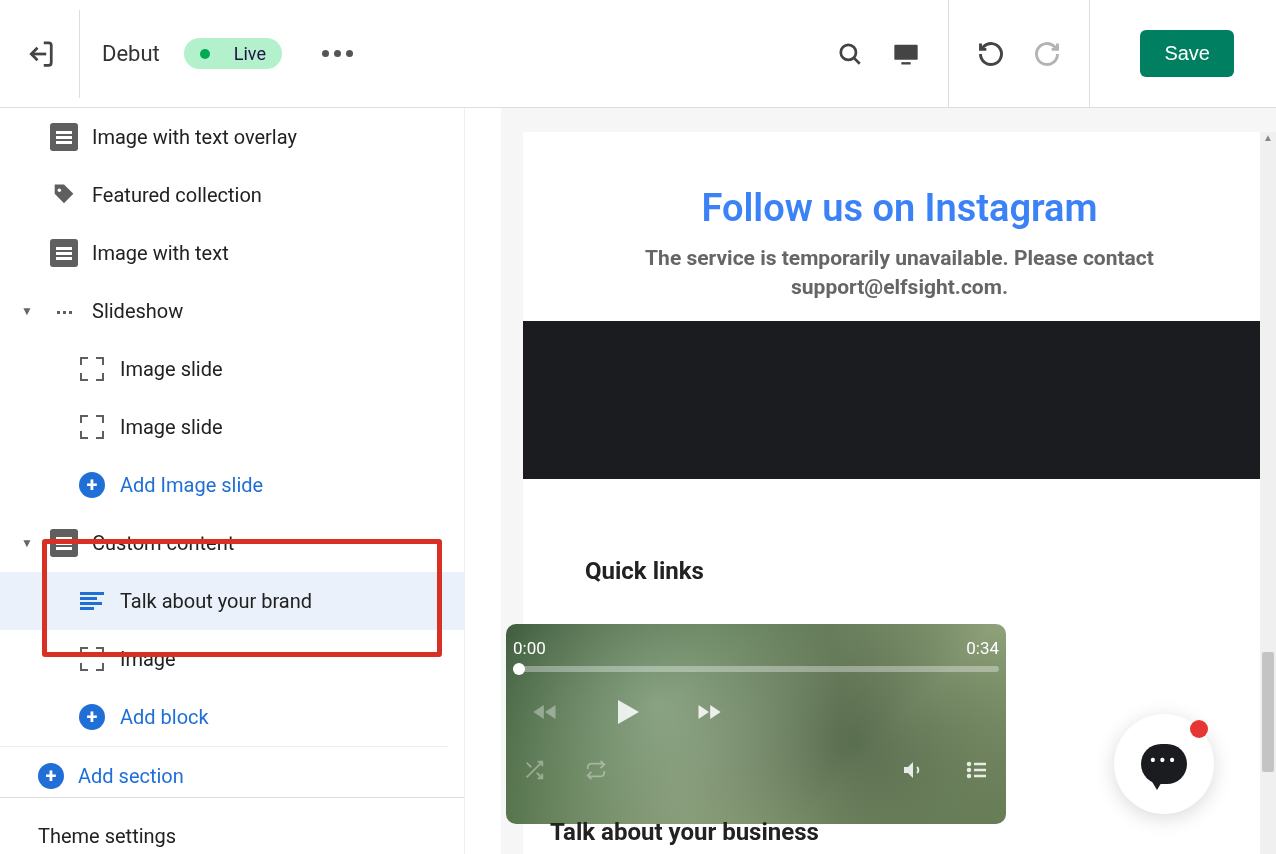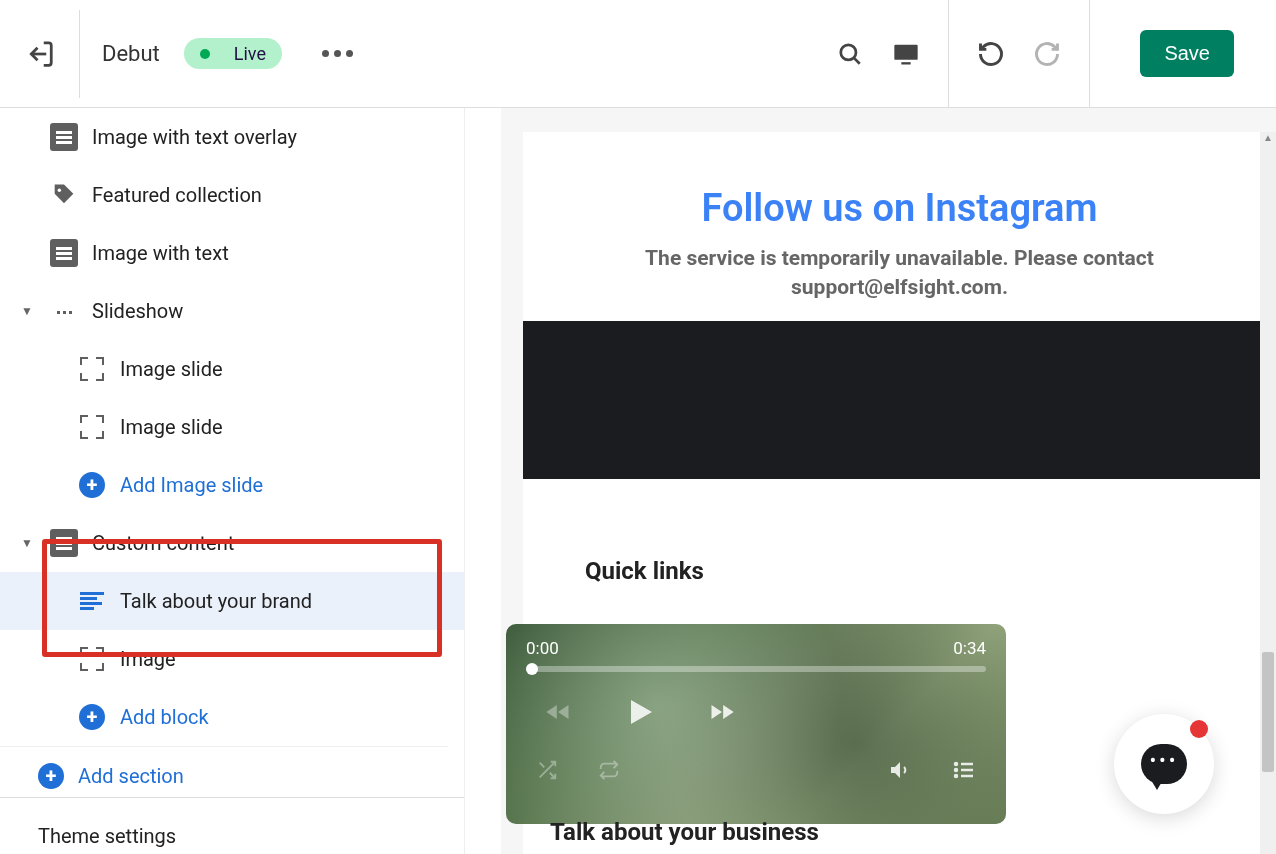--- a/index.html
+++ b/index.html
@@ -70,21 +70,21 @@
 .preview-scroll-right::after { content: '▼'; position: absolute; bottom: 0; left: 0; right:0; text-align: center; font-size: 10px; color: #888; }
 .preview-scroll-right .thumb { position: absolute; left: 2px; right: 2px; top: 520px; height: 120px; background: #c4c4c4; border-radius: 2px; }
 
 .prev-heading { text-align: center; font-size: 38px; font-weight: 600; color: #3b82f6; padding: 54px 20px 14px; }
 .prev-sub { text-align: center; font-size: 21px; color: #666; padding: 0 40px; line-height: 1.4; font-weight: bold; }
 .prev-dark { background: #1a1c20; height: 158px; margin-top: 18px; }
 .prev-footer-h { font-size: 24px; font-weight: 700; color: #222; padding: 78px 0 0 62px; }
 
 .video-player { position: absolute; left: 506px; top: 624px; width: 500px; height: 200px; border-radius: 10px; overflow: hidden; background: linear-gradient(135deg, #3a5838 0%, #5a7850 30%, #7a8f6a 50%, #8fa27a 70%, #6a8058 100%); }
 .video-player::before { content:''; position:absolute; inset:0; background: radial-gradient(circle at 30% 40%, rgba(200,220,200,0.4), transparent 50%), radial-gradient(circle at 70% 60%, rgba(40,60,40,0.5), transparent 50%); }
-.video-inner { position: relative; z-index: 2; color: #fff; padding: 14px 20px; height: 100%; }
+.video-inner { position: relative; z-index: 2; color: #fff; padding: 14px 7px; height: 100%; }
 .video-times { display: flex; justify-content: space-between; font-size: 17px; }
 .video-track { height: 6px; background: rgba(255,255,255,0.35); border-radius: 3px; margin-top: 8px; position: relative; }
 .video-track::before { content:''; position:absolute; left:0; top:-3px; width:12px; height:12px; background:#fff; border-radius:50%; }
 .video-ctrls-1 { display: flex; gap: 48px; align-items: center; margin-top: 22px; padding-left: 16px; }
 .video-ctrls-2 { display: flex; justify-content: space-between; align-items: center; margin-top: 28px; padding: 0 10px; }
 .v-ico { color: #fff; display:flex; align-items:center; opacity: 0.85; }
 .v-ico.big svg { width: 36px; height: 36px; }
 .v-ico.disabled { opacity: 0.35; }
 
 .talk-biz { position: absolute; left: 550px; top: 818px; font-size: 24px; font-weight: 700; color: #222; }

